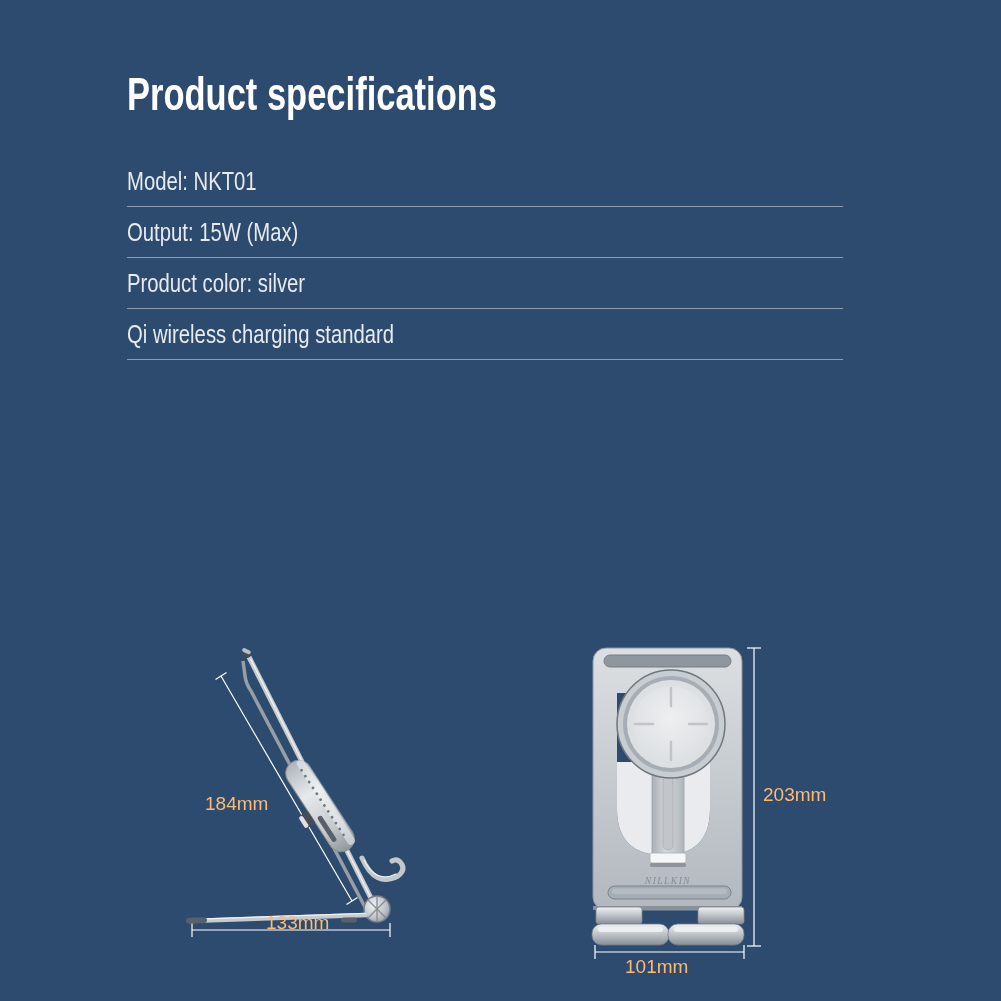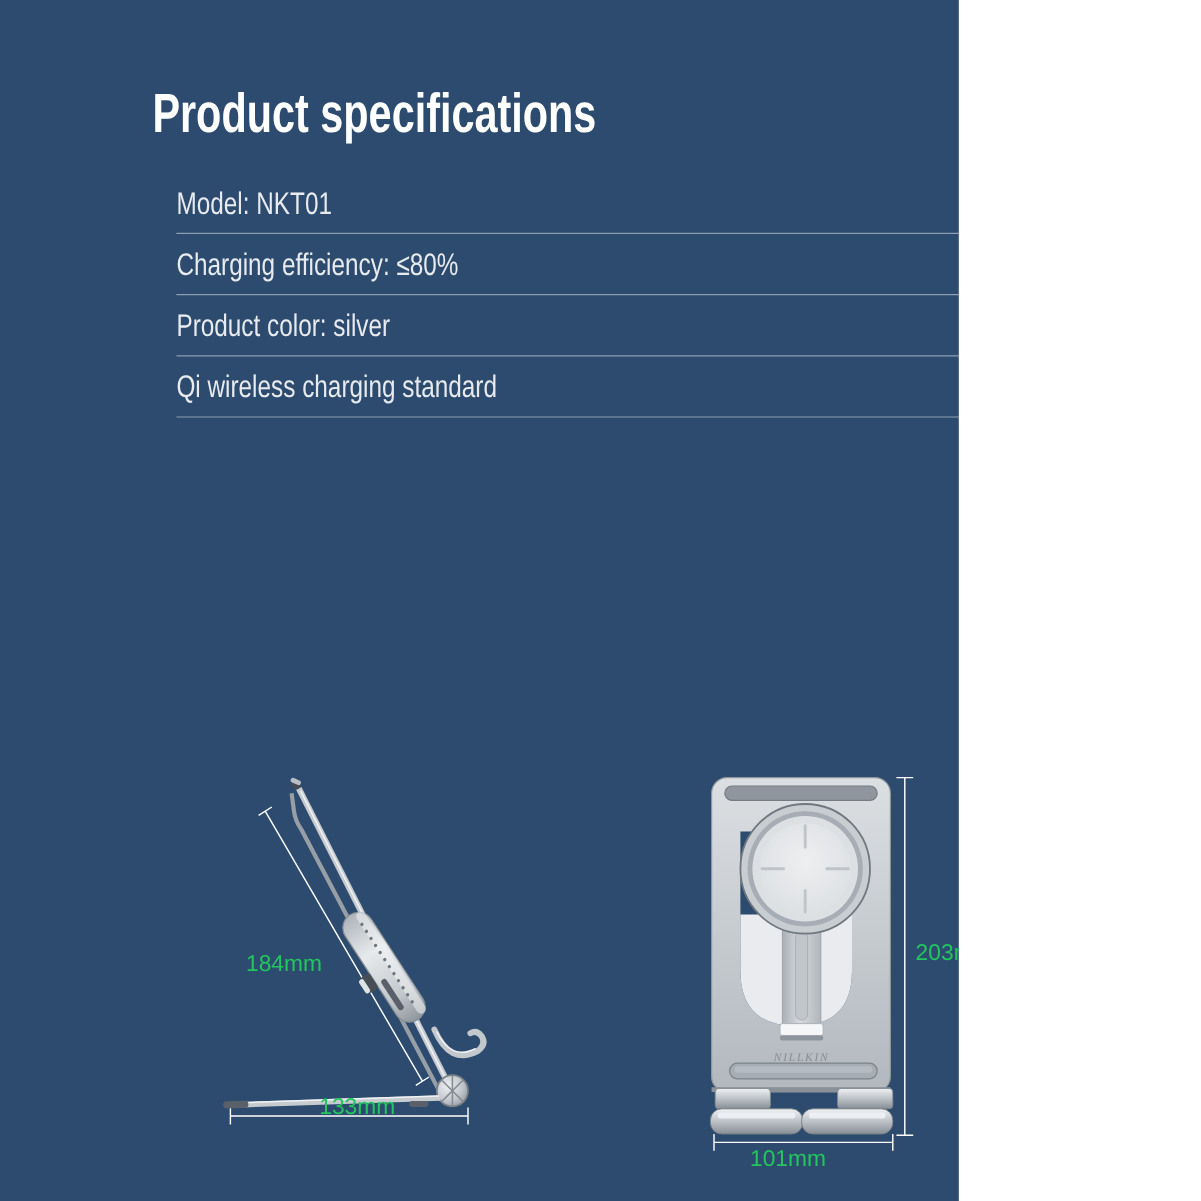--- a/index.html
+++ b/index.html
@@ -1,28 +1,28 @@
 <!DOCTYPE html>
 <html><head>
 <meta charset="utf-8">
 <style>
   html,body{margin:0;padding:0;background:#1d3permanently;}
   body{margin:0;padding:0;}
   #canvas{
-    position:relative;width:799px;height:1001px;overflow:hidden;
+    position:relative;width:1001px;height:1001px;overflow:hidden;
     background:#2c4b6e;
     font-family:"Liberation Sans","DejaVu Sans",sans-serif;
   }
   .title{
     position:absolute;left:127px;top:68px;margin:0;
     font-size:46px;font-weight:bold;color:#ffffff;line-height:52px;
     transform:scaleX(0.75);transform-origin:0 50%;white-space:nowrap;
     letter-spacing:0px;
   }
-  .spec-list{position:absolute;left:127px;top:144px;width:716px;margin-left:20px;}
+  .spec-list{position:absolute;left:127px;top:156px;width:716px;}
   .spec-row{
     height:50px;display:flex;align-items:center;
     border-bottom:1px solid rgba(235,240,245,0.5);
   }
   .row-content{
     display:inline-block;transform:scaleX(0.78);transform-origin:0 50%;
     white-space:nowrap;font-size:26px;color:#e7eaee;
   }
   .row-content span{vertical-align:baseline;}
   .dc{
@@ -32,36 +32,36 @@
   .dc::before{
     content:"";position:absolute;left:0;right:0;top:2px;
     border-top:2.5px solid #e7eaee;
   }
   .dc::after{
     content:"";position:absolute;left:0;right:0;top:8px;height:2.5px;
     background:repeating-linear-gradient(90deg,#e7eaee 0 3.5px,transparent 3.5px 6px);
   }
   .figure-svg{position:absolute;}
   .dim-label{
-    position:absolute;color:#22c55e;font-size:19px;white-space:nowrap;
+    position:absolute;color:#fdba74;font-size:19px;white-space:nowrap;
   }
 </style>
 </head>
 <body>
 
 <div id="canvas">
 
   <h1 class="title">Product specifications</h1>
 
   <div class="spec-list">
     <div class="spec-row">
       <div class="row-content"><span>Model: NKT01</span></div>
     </div>
     <div class="spec-row">
-      <div class="row-content"><span>Charging efficiency: ≤80%</span></div>
+      <div class="row-content"><span>Output: 15W (Max)</span></div>
     </div>
     <div class="spec-row">
       <div class="row-content"><span>Product color: silver</span></div>
     </div>
     <div class="spec-row">
       <div class="row-content"><span>Qi wireless charging standard</span></div>
     </div>
   </div>
 
   <svg class="figure-svg" style="left:158px;top:628px;" width="264" height="352" viewBox="158 628 264 352">

